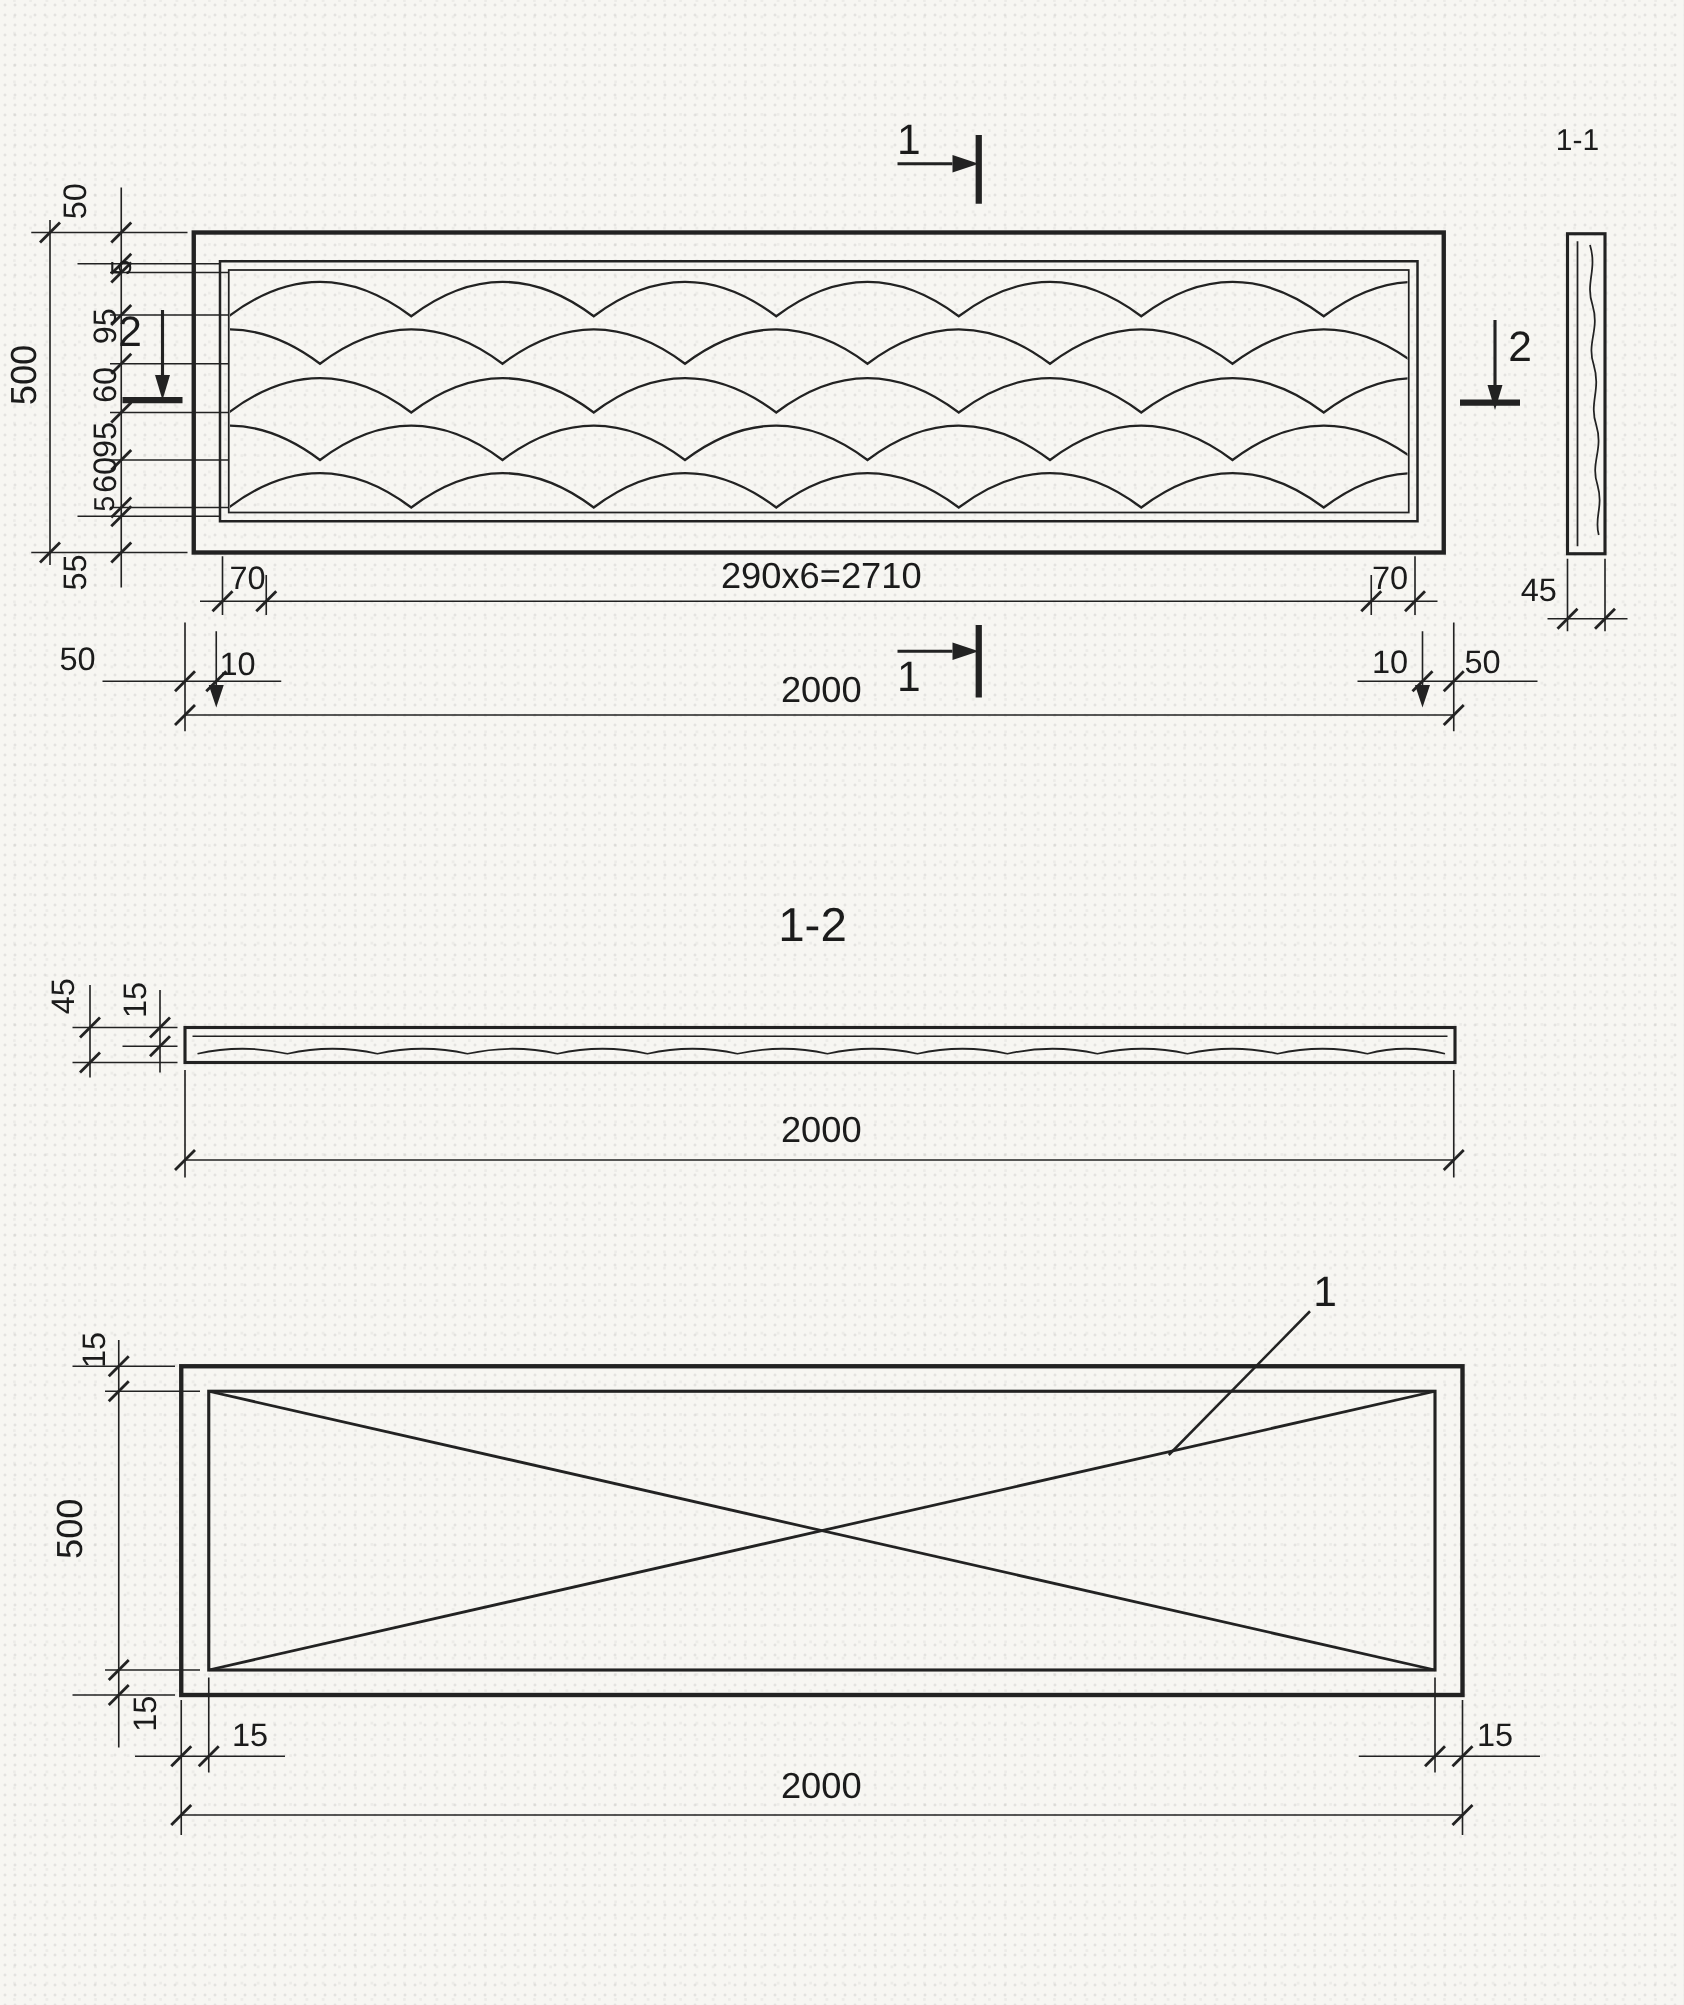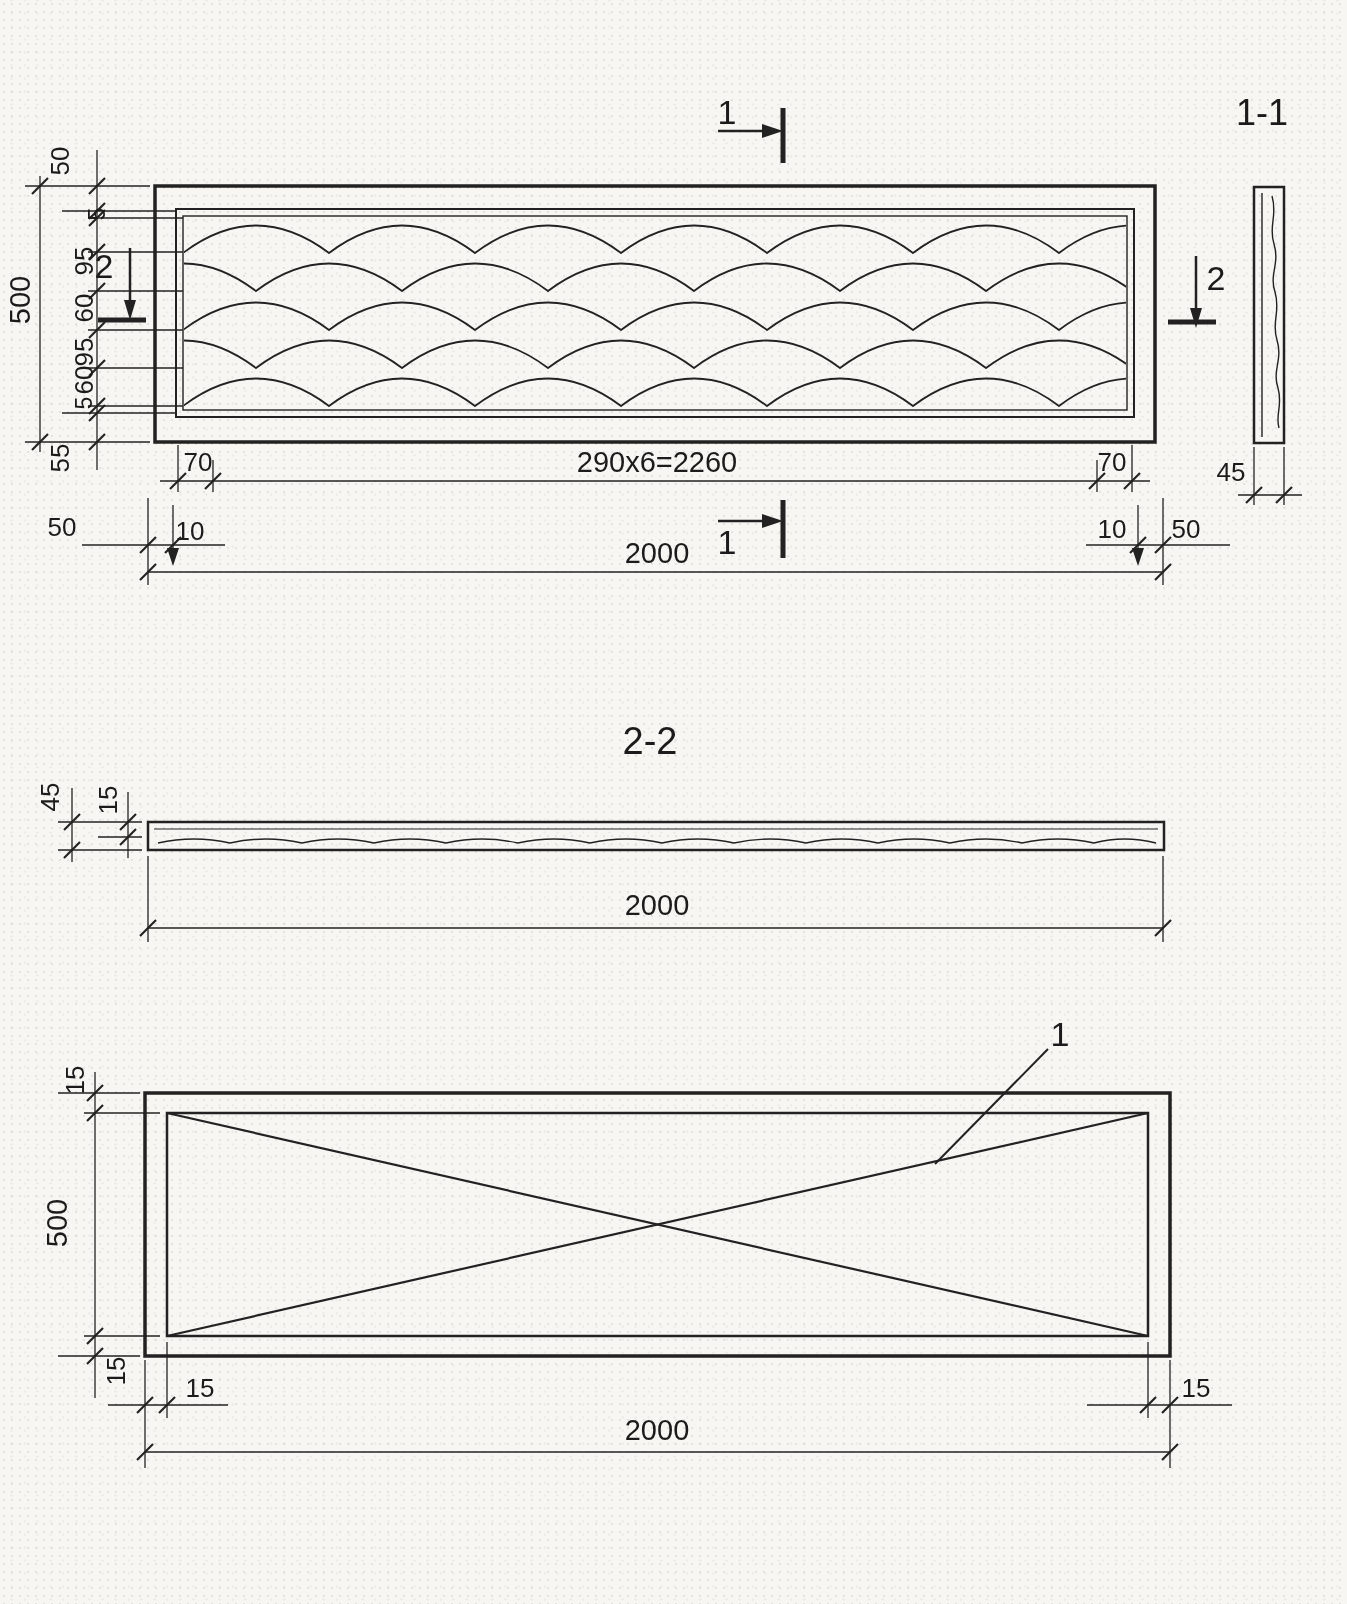--- a/index.html
+++ b/index.html
@@ -13,21 +13,21 @@
     background-position:0 0,5px 7px;
     font-family:"Liberation Sans",sans-serif;color:#1c1c1c;
   }
   svg.linework{position:absolute;left:0;top:0;}
   .lbl{position:absolute;transform:translate(-50%,-50%);white-space:nowrap;color:#1b1b1b;line-height:1;}
   .rot{transform:translate(-50%,-50%) rotate(-90deg);}
   .s24{font-size:23px}
   .s26{font-size:26px}
   .s28{font-size:29px}
   .s34{font-size:34px}
-  .s36{font-size:36px}
+  .s36{font-size:24px}
   .s38{font-size:38px}
 </style>
 </head>
 <body>
 
 <div class="sheet">
 
   <svg class="linework" width="1347" height="1604" viewBox="0 0 1347 1604">
     <defs>
       <path id="tick" d="M-8,8 L8,-8"></path>
@@ -207,31 +207,31 @@
   <span class="lbl rot s24" style="left:97px;top:214px">5</span>
   <span class="lbl rot s26" style="left:84px;top:261px">95</span>
   <span class="lbl rot s26" style="left:84px;top:308px">60</span>
   <span class="lbl rot s26" style="left:84px;top:352px">95</span>
   <span class="lbl rot s26" style="left:84px;top:380px">60</span>
   <span class="lbl rot s24" style="left:84px;top:403px">5</span>
   <span class="lbl rot s26" style="left:60px;top:458px">55</span>
   <span class="lbl rot s28" style="left:20px;top:300px">500</span>
 
   <span class="lbl s26" style="left:198px;top:462px">70</span>
-  <span class="lbl s28" style="left:657px;top:462px">290x6=2260</span>
+  <span class="lbl s28" style="left:657px;top:462px">290x6=2710</span>
   <span class="lbl s26" style="left:1112px;top:462px">70</span>
   <span class="lbl s26" style="left:190px;top:531px">10</span>
   <span class="lbl s26" style="left:1112px;top:529px">10</span>
   <span class="lbl s26" style="left:62px;top:527px">50</span>
   <span class="lbl s26" style="left:1186px;top:529px">50</span>
   <span class="lbl s28" style="left:657px;top:553px">2000</span>
   <span class="lbl s34" style="left:727px;top:542px">1</span>
   <span class="lbl s26" style="left:1231px;top:472px">45</span>
 
-  <span class="lbl s38" style="left:650px;top:741px">2-2</span>
+  <span class="lbl s38" style="left:650px;top:741px">1-2</span>
   <span class="lbl rot s26" style="left:50px;top:797px">45</span>
   <span class="lbl rot s26" style="left:108px;top:800px">15</span>
   <span class="lbl s28" style="left:657px;top:905px">2000</span>
 
   <span class="lbl s34" style="left:1060px;top:1034px">1</span>
   <span class="lbl rot s26" style="left:75px;top:1080px">15</span>
   <span class="lbl rot s28" style="left:57px;top:1223px">500</span>
   <span class="lbl rot s26" style="left:116px;top:1371px">15</span>
   <span class="lbl s26" style="left:200px;top:1388px">15</span>
   <span class="lbl s26" style="left:1196px;top:1388px">15</span>

